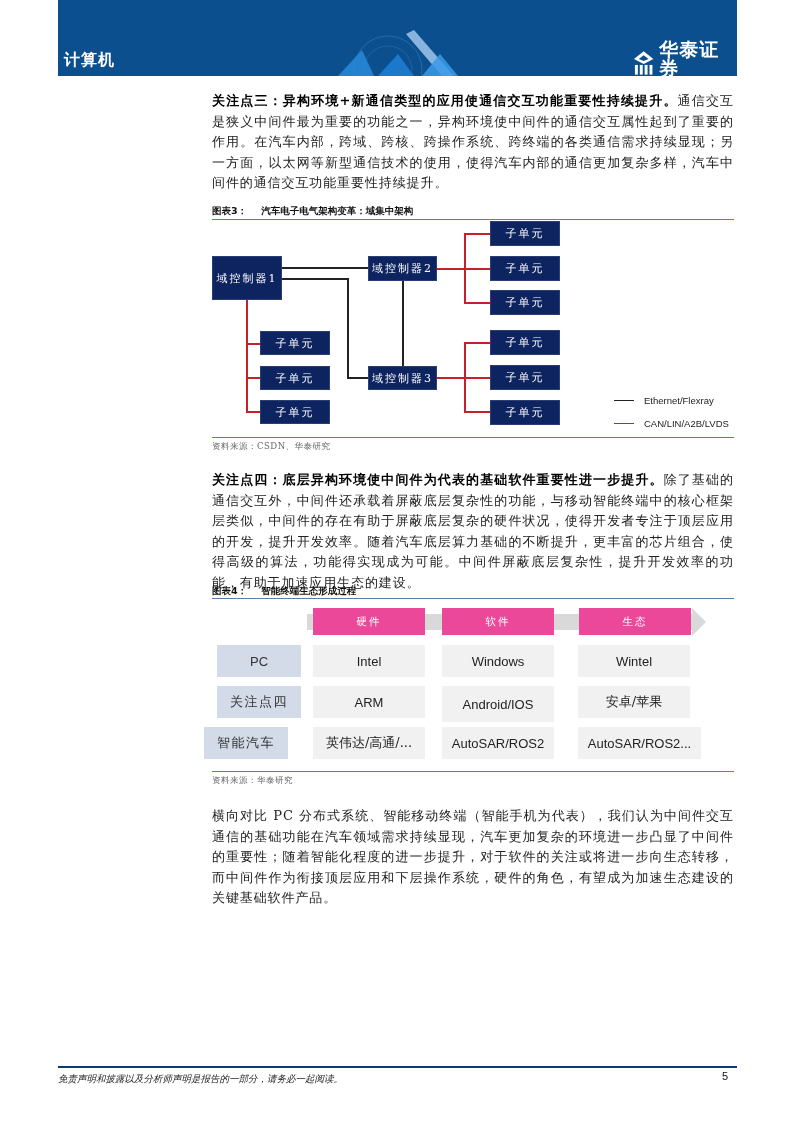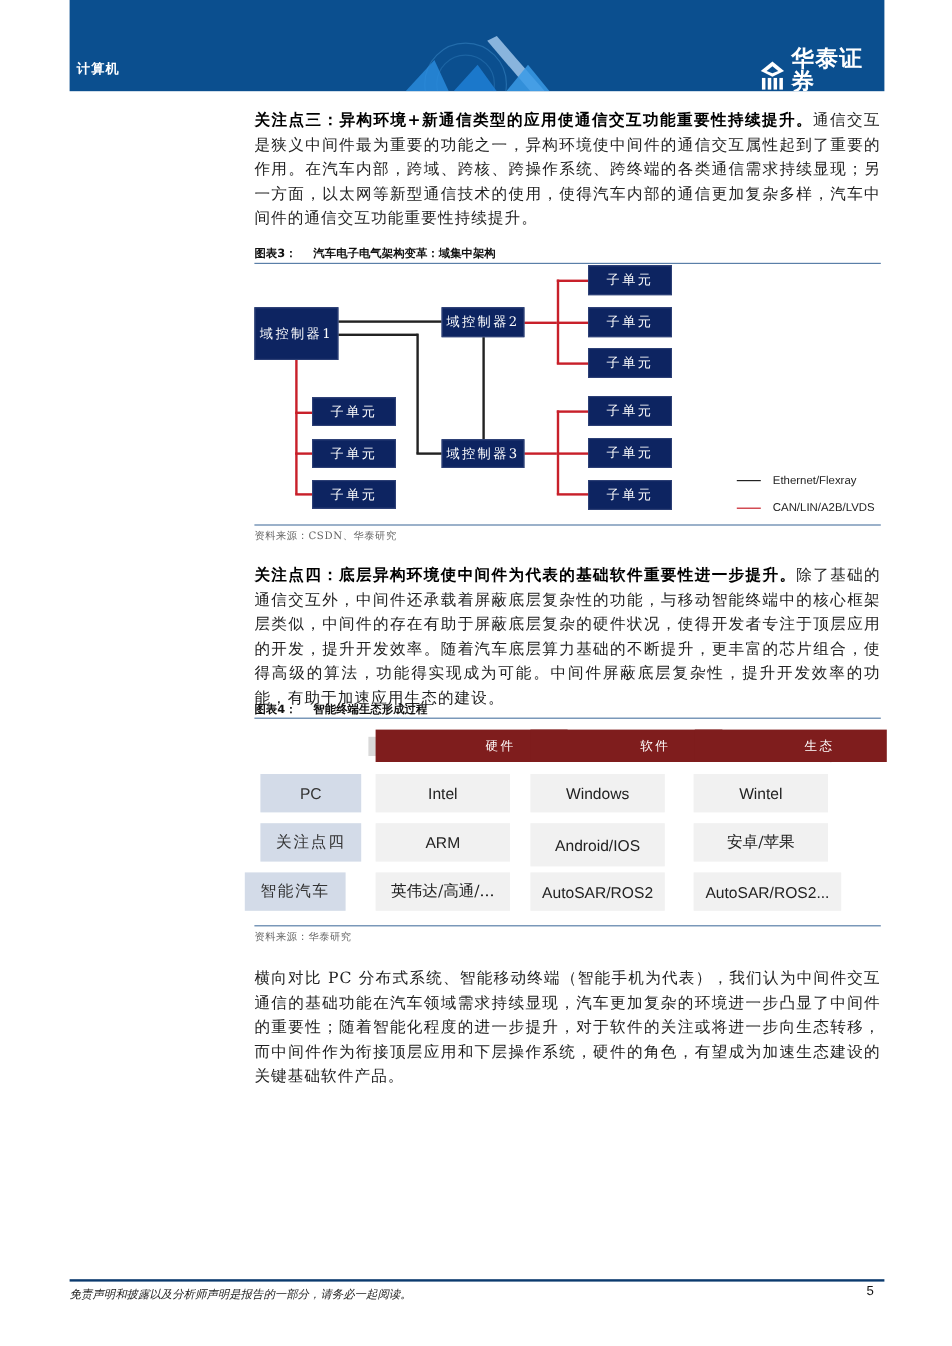--- a/index.html
+++ b/index.html
@@ -5,21 +5,21 @@
   html, body { margin: 0; padding: 0; }
   body {
     width: 793px; height: 1122px; position: relative; background: #ffffff;
     font-family: "DejaVu Serif", "Liberation Serif", serif; color: #1a1a1a;
     overflow: hidden;
   }
   .abs { position: absolute; }
   
   .header-band { left: 58px; top: 0; width: 679px; height: 76px; background: #0b4f8f; overflow: hidden; }
   .header-deco { left: 260px; top: 30px; width: 170px; height: 46px; }
-  .section-label { left: 6px; top: 50px; color: #fff; font-weight: bold; font-size: 11px; font-family: Liberation Sans, sans-serif; letter-spacing: 1px; }
+  .section-label { left: 6px; top: 50px; color: #fff; font-weight: bold; font-size: 16px; font-family: Liberation Sans, sans-serif; letter-spacing: 1px; }
   .logo { left: 575px; top: 40px; display: flex; align-items: center; gap: 5px; color: #fff; }
   .logo-mark { width: 22px; height: 26px; }
   .logo-text { display: flex; flex-direction: column; line-height: 1; }
   .logo-cn { font-family: "DejaVu Sans", sans-serif; font-size: 19px; font-weight: bold; letter-spacing: 1px; }
   .logo-en { font-family: "Liberation Sans", sans-serif; font-size: 6px; font-weight: bold; margin-top: 2px; letter-spacing: 0.2px; }
 
   
   .para { left: 212px; width: 522px; font-size: 13px; line-height: 20.5px; text-align: justify; letter-spacing: 0.9px; color: #222; }
   .para b { font-weight: bold; color: #000; }
 
@@ -29,21 +29,21 @@
   .source { left: 212px; font-size: 8.5px; color: #666; letter-spacing: 0.5px; }
 
   
   .node { background: #0d2461; color: #fff; font-size: 11px; display: flex; align-items: center; justify-content: center; letter-spacing: 2px; border: 1px solid #2c3f75; box-sizing: border-box; }
   .line-k { background: #222; }
   .line-r { background: #c8202a; }
   .legend-item { display: flex; align-items: center; gap: 10px; font-family: "Liberation Sans", sans-serif; font-size: 9.5px; color: #222; }
   .legend-swatch { width: 20px; height: 1.5px; }
 
   
-  .th { background: #7f1d1d; color: #fff; font-size: 10.5px; display: flex; align-items: center; justify-content: center; letter-spacing: 2px; padding-left: 48px; }
+  .th { background: #ec4899; color: #fff; font-size: 10.5px; display: flex; align-items: center; justify-content: center; letter-spacing: 2px; }
   .arrow-band { background: #d9d9d9; }
   .row-label { background: #d3dbe8; font-size: 13px; display: flex; align-items: center; justify-content: center; color: #333; letter-spacing: 1.5px; }
   .cell { background: #f1f1f1; font-size: 13px; display: flex; align-items: center; justify-content: center; color: #222; }
   .latin { font-family: "Liberation Sans", sans-serif; letter-spacing: 0; }
 
   
   .footer-rule { left: 58px; top: 1066px; width: 679px; height: 2px; background: #0b3a6e; }
   .footer-text { left: 58px; top: 1073px; font-size: 9.5px; font-style: italic; color: #222; }
   .page-num { left: 722px; top: 1070px; font-size: 11px; font-family: "Liberation Sans", sans-serif; color: #111; }
 </style>

